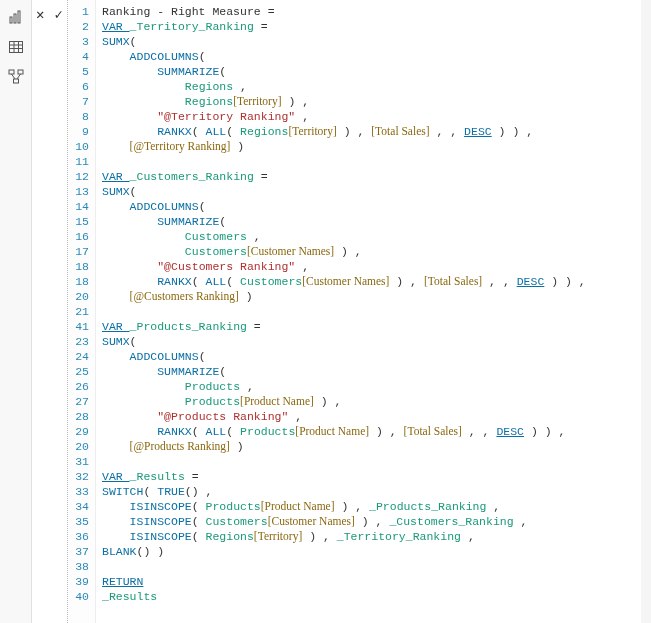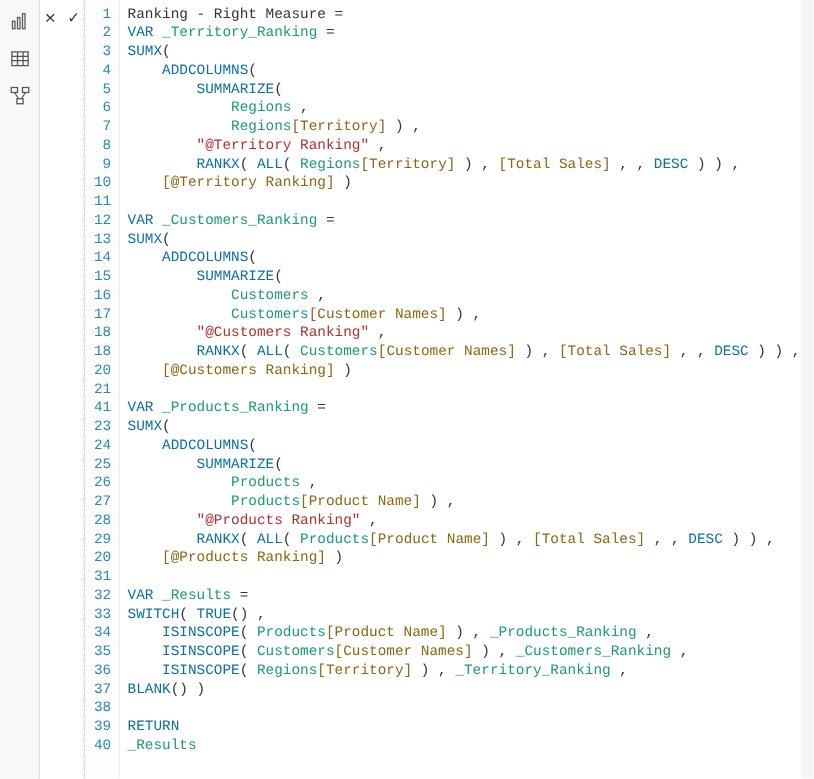--- a/index.html
+++ b/index.html
@@ -73,25 +73,25 @@
     flex: 1;
     padding: 4px 6px;
     font-size: 11.5px;
     line-height: 15px;
     white-space: pre;
     color: #222;
     overflow-x: auto;
   }
   .code-line { height: 15px; }
   .gutter-line { height: 15px; }
-  .tok-kw { color: #0a6fa5; }          
+  .tok-kw { color: #0a6fa5; text-decoration: underline; }          
   .tok-func { color: #0a6fa5; }        
   .tok-ident { color: #1a9a7a; }       
   .tok-str { color: #b03030; }         
-  .tok-col { color: #8a6810; }         
+  .tok-col { color: #8a6810; font-family: Liberation Serif, serif; }         
   .tok-punct { color: #333; }
   .tok-plain { color: #333; }
   .scrollbar-region {
     position: absolute;
     right: 0;
     top: 0;
     width: 10px;
     height: 100%;
     background: #f5f5f5;
   }

